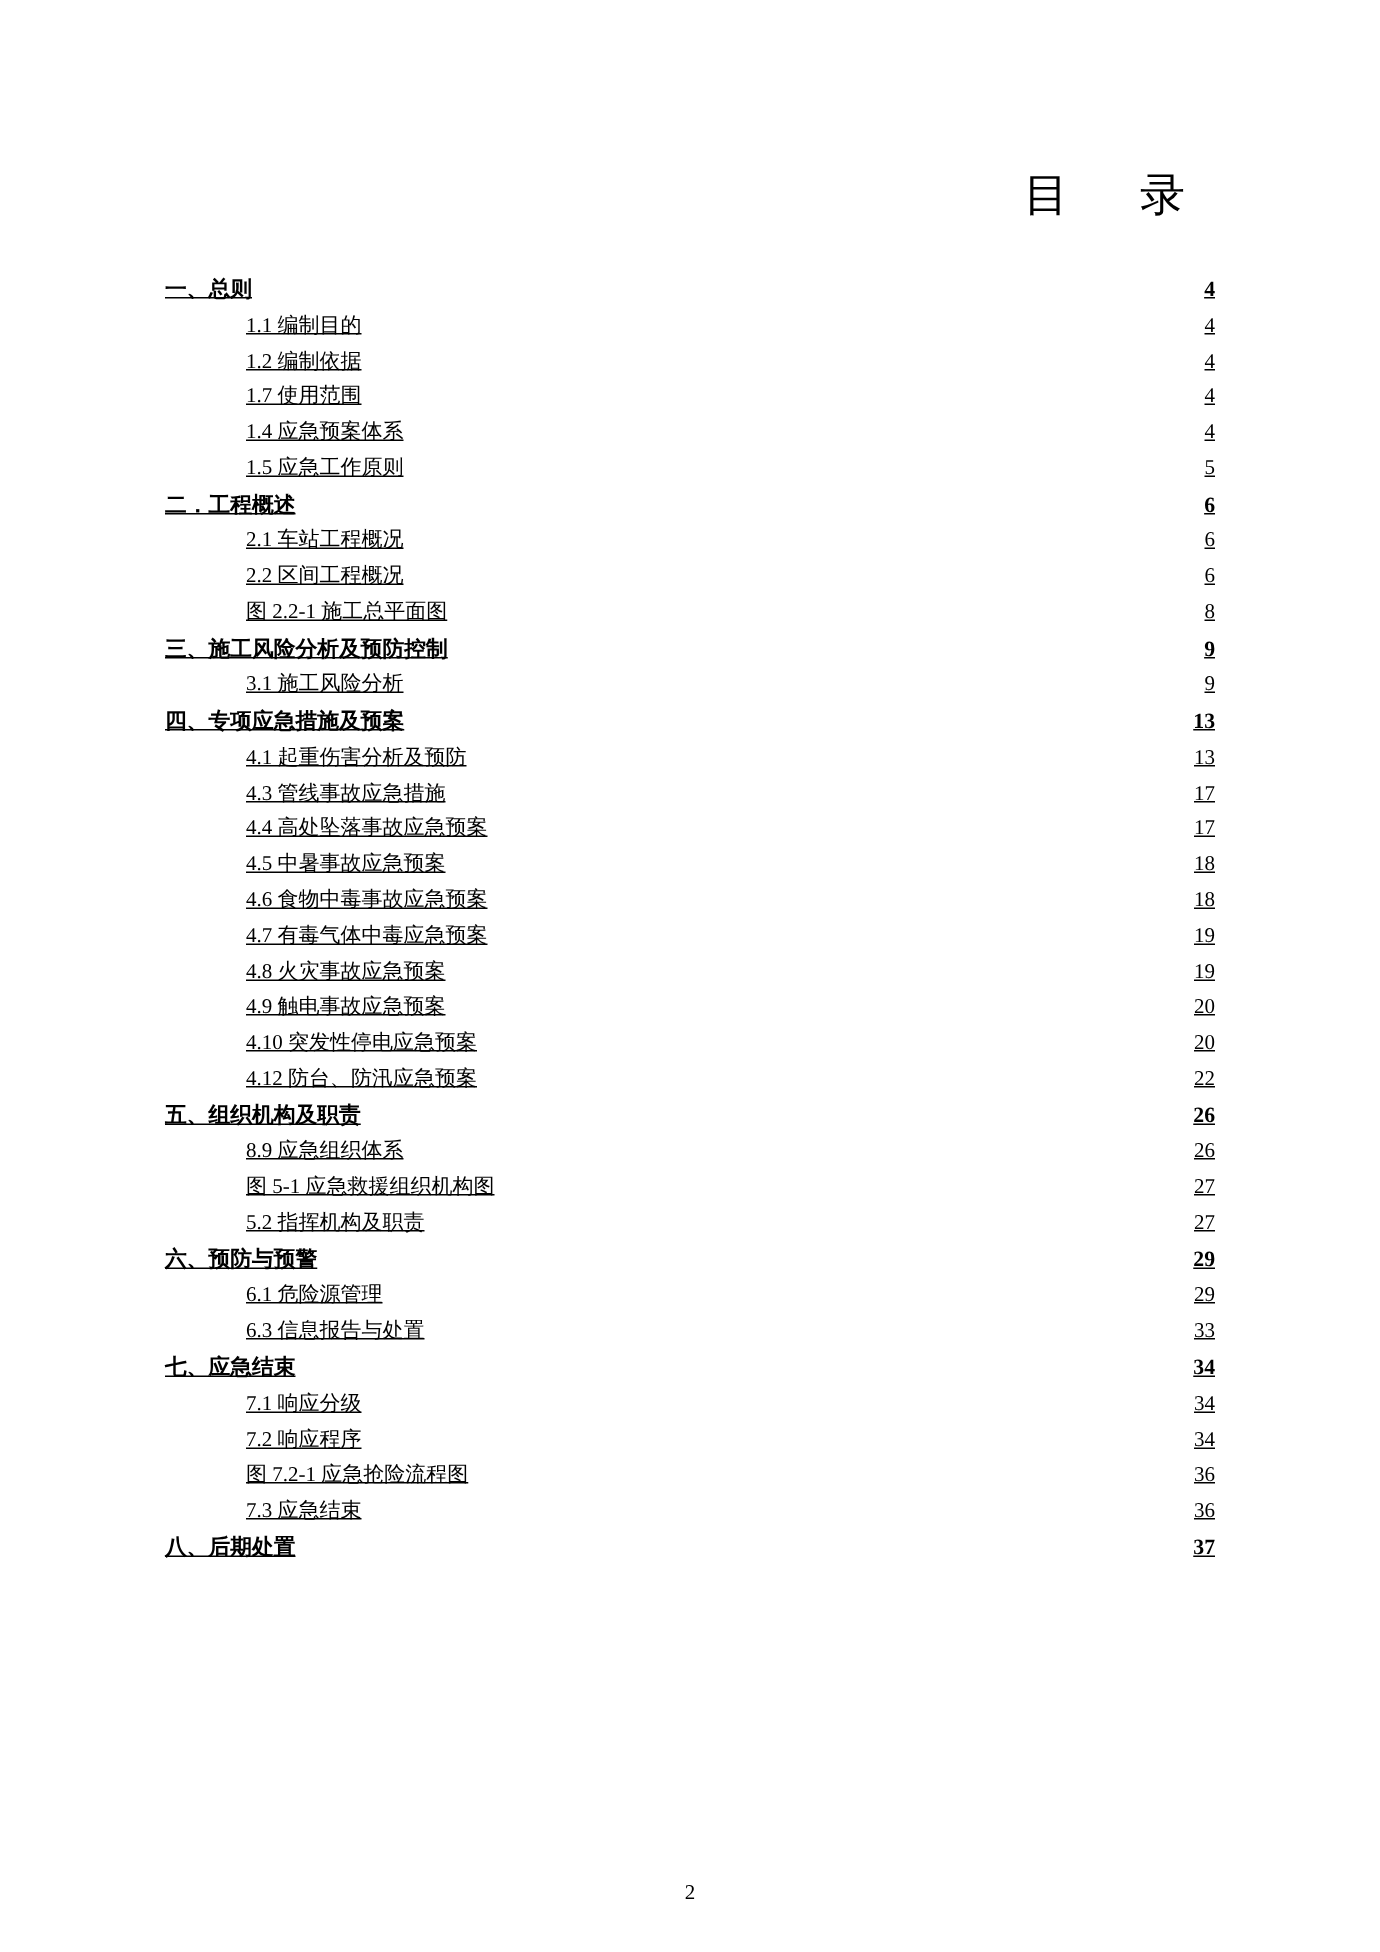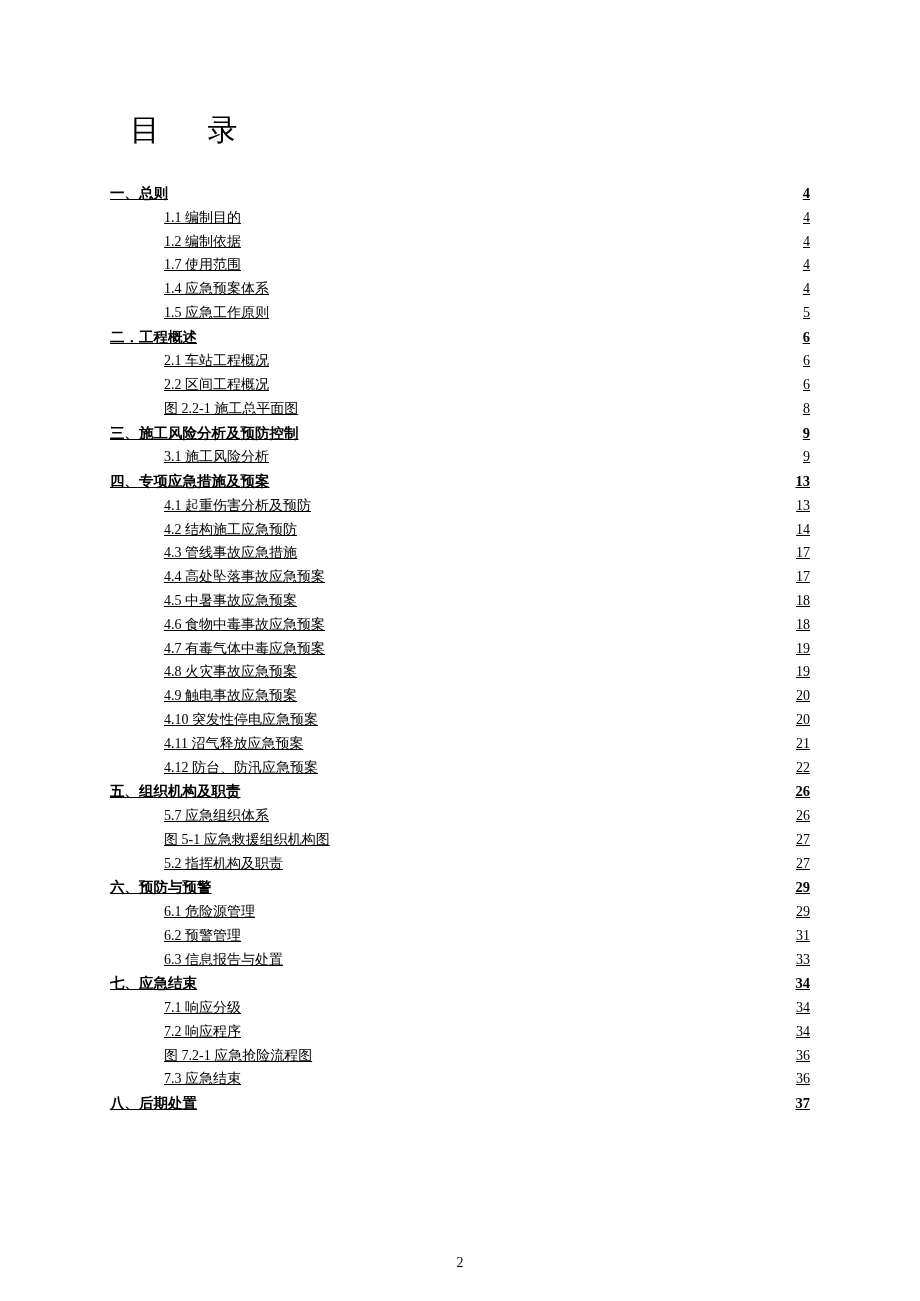--- a/index.html
+++ b/index.html
@@ -11,21 +11,21 @@
       width: 920px;
       height: 1301px;
       box-sizing: border-box;
       position: relative;
     }
     .page {
       padding: 90px 110px 0 110px;
       box-sizing: border-box;
     }
     .title {
-      text-align: left;
+      text-align: right;
       font-size: 30px;
       font-weight: normal;
       margin-bottom: 30px;
       letter-spacing: 20px;
       padding-left: 20px;
     }
     .toc-item {
       display: flex;
       align-items: flex-start;
       font-size: 14px;
@@ -144,25 +144,20 @@
         <span class="toc-label">四、专项应急措施及预案</span>
         <span class="dots"></span>
         <span class="page-num">13</span>
       </div>
       <div class="toc-item toc-sub">
         <span class="toc-label">4.1 起重伤害分析及预防</span>
         <span class="dots"></span>
         <span class="page-num">13</span>
       </div>
       <div class="toc-item toc-sub">
-        <span class="toc-label">4.2 结构施工应急预防</span>
-        <span class="dots"></span>
-        <span class="page-num">14</span>
-      </div>
-      <div class="toc-item toc-sub">
         <span class="toc-label">4.3 管线事故应急措施</span>
         <span class="dots"></span>
         <span class="page-num">17</span>
       </div>
       <div class="toc-item toc-sub">
         <span class="toc-label">4.4 高处坠落事故应急预案</span>
         <span class="dots"></span>
         <span class="page-num">17</span>
       </div>
       <div class="toc-item toc-sub">
@@ -189,36 +184,31 @@
         <span class="toc-label">4.9 触电事故应急预案</span>
         <span class="dots"></span>
         <span class="page-num">20</span>
       </div>
       <div class="toc-item toc-sub">
         <span class="toc-label">4.10 突发性停电应急预案</span>
         <span class="dots"></span>
         <span class="page-num">20</span>
       </div>
       <div class="toc-item toc-sub">
-        <span class="toc-label">4.11 沼气释放应急预案</span>
-        <span class="dots"></span>
-        <span class="page-num">21</span>
-      </div>
-      <div class="toc-item toc-sub">
         <span class="toc-label">4.12 防台、防汛应急预案</span>
         <span class="dots"></span>
         <span class="page-num">22</span>
       </div>
       <div class="toc-item toc-section">
         <span class="toc-label">五、组织机构及职责</span>
         <span class="dots"></span>
         <span class="page-num">26</span>
       </div>
       <div class="toc-item toc-sub">
-        <span class="toc-label">5.7 应急组织体系</span>
+        <span class="toc-label">8.9 应急组织体系</span>
         <span class="dots"></span>
         <span class="page-num">26</span>
       </div>
       <div class="toc-item toc-sub">
         <span class="toc-label">图 5-1 应急救援组织机构图</span>
         <span class="dots"></span>
         <span class="page-num">27</span>
       </div>
       <div class="toc-item toc-sub">
         <span class="toc-label">5.2 指挥机构及职责</span>
@@ -227,25 +217,20 @@
       </div>
       <div class="toc-item toc-section">
         <span class="toc-label">六、预防与预警</span>
         <span class="dots"></span>
         <span class="page-num">29</span>
       </div>
       <div class="toc-item toc-sub">
         <span class="toc-label">6.1 危险源管理</span>
         <span class="dots"></span>
         <span class="page-num">29</span>
-      </div>
-      <div class="toc-item toc-sub">
-        <span class="toc-label">6.2 预警管理</span>
-        <span class="dots"></span>
-        <span class="page-num">31</span>
       </div>
       <div class="toc-item toc-sub">
         <span class="toc-label">6.3 信息报告与处置</span>
         <span class="dots"></span>
         <span class="page-num">33</span>
       </div>
       <div class="toc-item toc-section">
         <span class="toc-label">七、应急结束</span>
         <span class="dots"></span>
         <span class="page-num">34</span>

